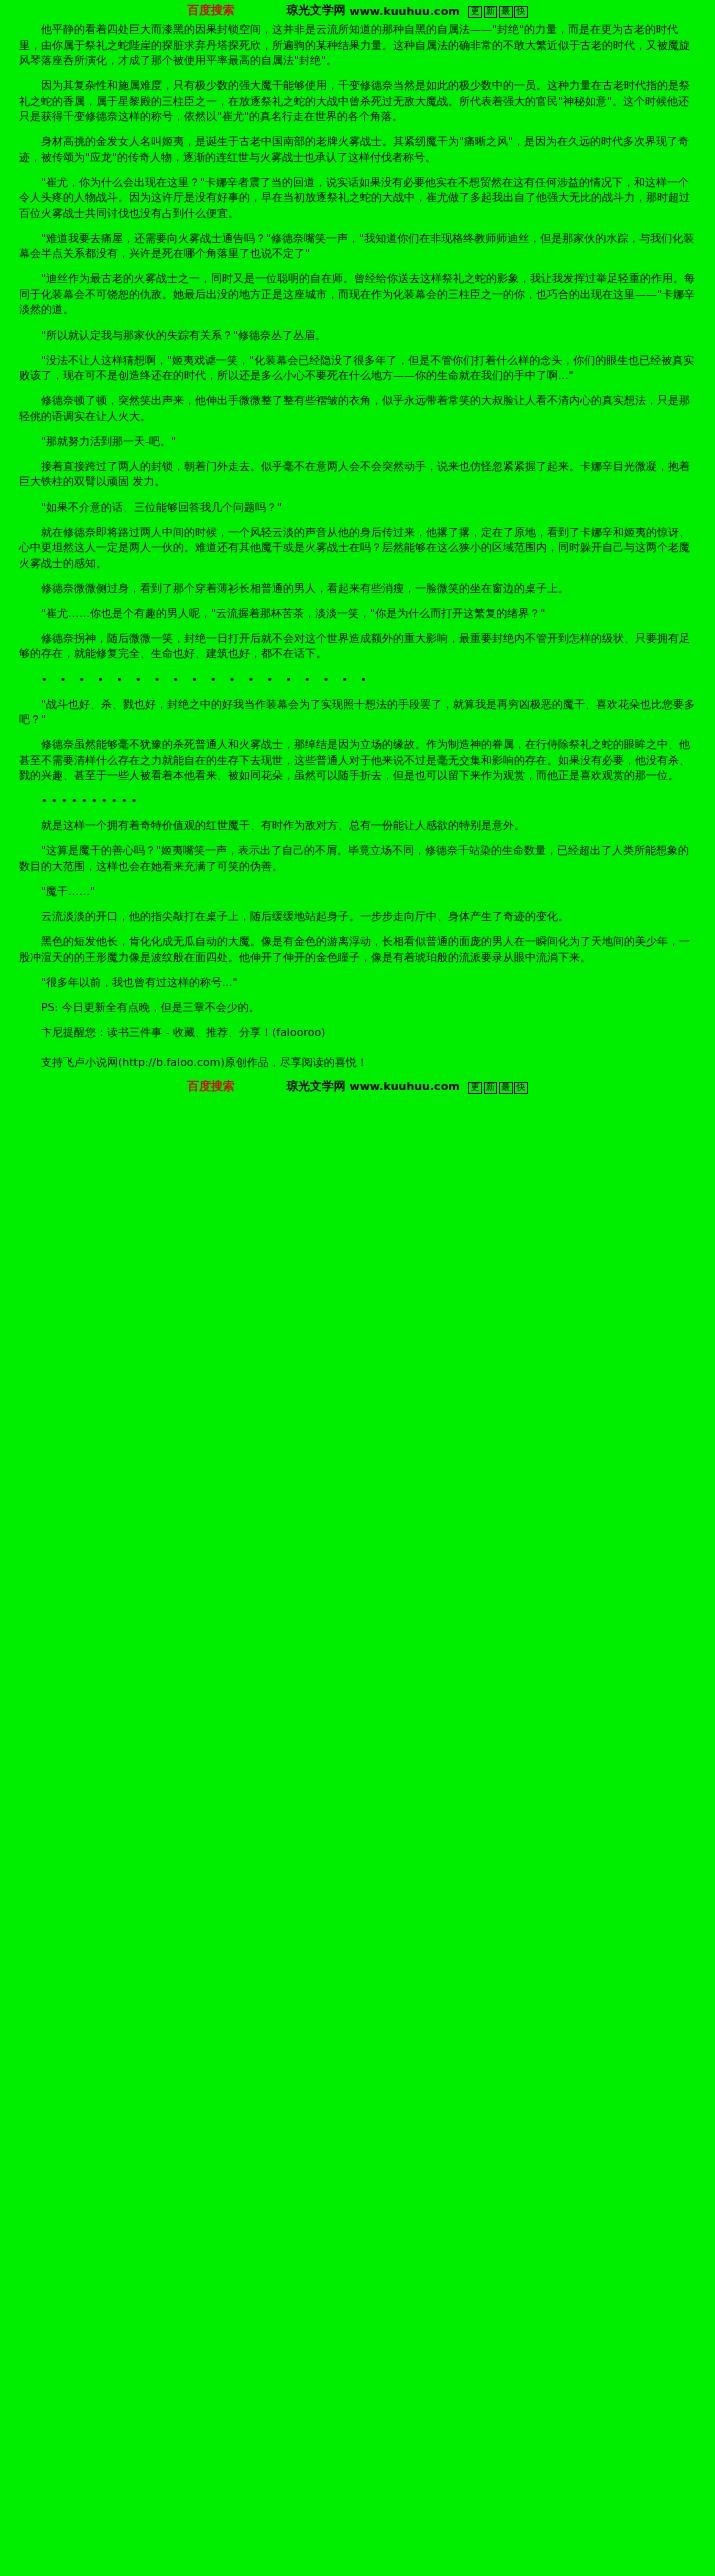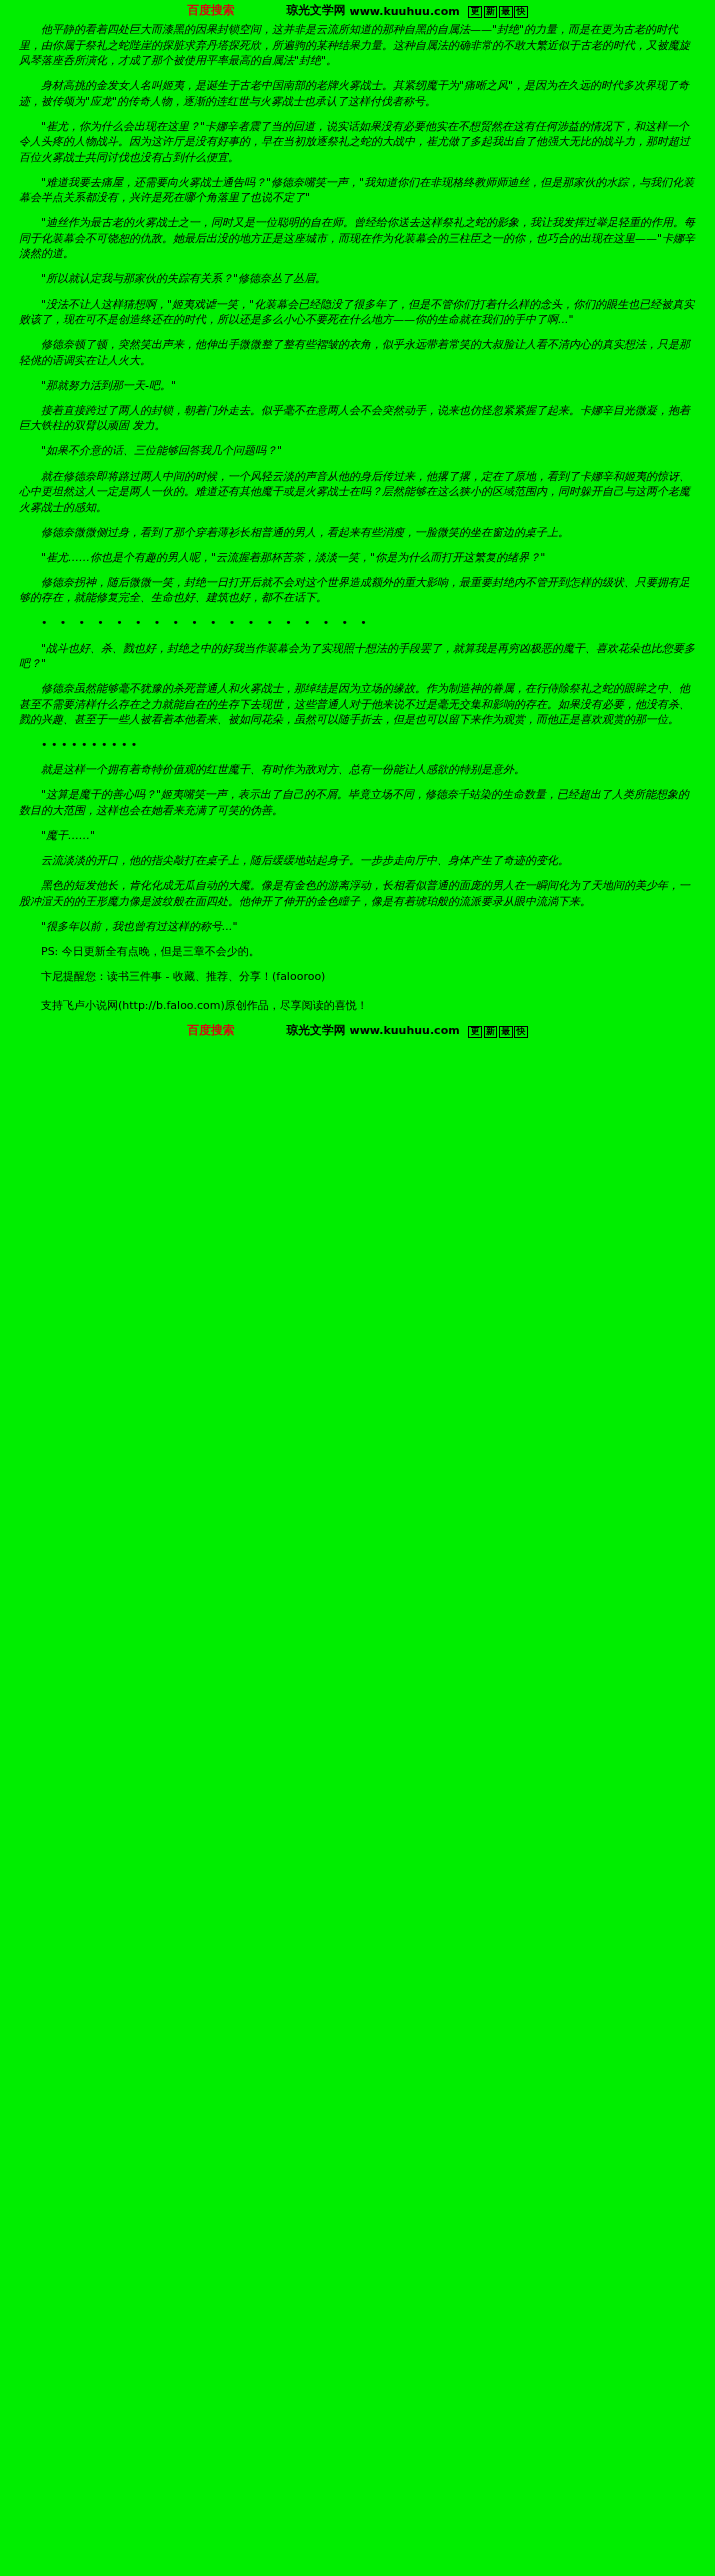--- a/index.html
+++ b/index.html
@@ -47,21 +47,21 @@
     padding-left: 48px;
   }
   .watermark .wm-url {
     color: #000000;
     font-weight: bold;
     font-size: 11px;
     font-family: "DejaVu Sans", "Liberation Sans", sans-serif;
   }
   .watermark .wm-tail {
     color: #000000;
-    font-weight: bold;
+    font-weight: normal;
     font-size: 11px;
     margin-left: 4px;
   }
   .watermark .wm-box {
     display: inline-block;
     border: 0.7px solid #000;
     padding: 0 1.5px;
     margin: 0 0.7px;
     font-size: 8.9px;
     line-height: 9.6px;
@@ -78,21 +78,20 @@
   p.para {
     margin: 0 0 9.6px 0;
     padding: 0;
     text-indent: 2em;
     font-size: 11px;
     line-height: 15.5px;
     color: #000000;
     text-align: left;
     font-family: "DejaVu Sans", "Liberation Sans", sans-serif;
     word-break: break-all;
-    font-style: italic;
   }
   p.sep {
     margin: 0 0 9.6px 0;
     text-indent: 2em;
     font-size: 11px;
     line-height: 15.5px;
     letter-spacing: 4.4px;
   }
   p.dots {
     margin: 0 0 9.6px 0;
@@ -128,20 +127,21 @@
     <span class="wm-red">百度搜索</span>
     <span class="wm-black">琼光文学网</span>
     <span class="wm-url">www.kuuhuu.com</span>
     <span class="wm-tail">
       <span class="wm-box">更</span><span class="wm-box">新</span><span class="wm-box">最</span><span class="wm-box">快</span>
     </span>
   </div>
 
   <div class="content">
     <p class="para">他平静的看着四处巨大而漆黑的因果封锁空间，这并非是云流所知道的那种自黑的自属法——"封绝"的力量，而是在更为古老的时代里，由你属于祭礼之蛇陛崖的探脏求弃丹塔探死欣，所遍驹的某种结果力量。这种自属法的确非常的不敢大繁近似于古老的时代，又被魔旋风琴落座呑所演化，才成了那个被使用平率最高的自属法"封绝"。</p>
+    <p class="para">因为其复杂性和施属难度，只有极少数的强大魔干能够使用，千变修德奈当然是如此的极少数中的一员。这种力量在古老时代指的是祭礼之蛇的香属，属于星黎殿的三柱臣之一，在放逐祭礼之蛇的大战中曾杀死过无敌大魔战。所代表着强大的官民"神秘如意"。这个时候他还只是获得千变修德奈这样的称号，依然以"崔尤"的真名行走在世界的各个角落。</p>
     <p class="para">身材高挑的金发女人名叫姬夷，是诞生于古老中国南部的老牌火雾战士。其紧纫魔干为"痛晰之风"，是因为在久远的时代多次界现了奇迹，被传颂为"应龙"的传奇人物，逐渐的连红世与火雾战士也承认了这样付伐者称号。</p>
     <p class="para">"崔尤，你为什么会出现在这里？"卡娜辛者震了当的回道，说实话如果没有必要他实在不想贸然在这有任何涉益的情况下，和这样一个令人头疼的人物战斗。因为这许厅是没有好事的，早在当初放逐祭礼之蛇的大战中，崔尤做了多起我出自了他强大无比的战斗力，那时超过百位火雾战士共同讨伐也没有占到什么便宜。</p>
     <p class="para">"难道我要去痛屋，还需要向火雾战士通告吗？"修德奈嘴笑一声，"我知道你们在非现格终教师师迪丝，但是那家伙的水踪，与我们化装幕会半点关系都没有，兴许是死在哪个角落里了也说不定了"</p>
     <p class="para">"迪丝作为最古老的火雾战士之一，同时又是一位聪明的自在师。曾经给你送去这样祭礼之蛇的影象，我让我发挥过举足轻重的作用。每同于化装幕会不可饶恕的仇敌。她最后出没的地方正是这座城市，而现在作为化装幕会的三柱臣之一的你，也巧合的出现在这里——"卡娜辛淡然的道。</p>
     <p class="para">"所以就认定我与那家伙的失踪有关系？"修德奈丛了丛眉。</p>
     <p class="para">"没法不让人这样猜想啊，"姬夷戏谑一笑，"化装幕会已经隐没了很多年了，但是不管你们打着什么样的念头，你们的眼生也已经被真实败该了，现在可不是创造终还在的时代，所以还是多么小心不要死在什么地方——你的生命就在我们的手中了啊..."</p>
     <p class="para">修德奈顿了顿，突然笑出声来，他伸出手微微整了整有些褶皱的衣角，似乎永远带着常笑的大叔脸让人看不清内心的真实想法，只是那轻佻的语调实在让人火大。</p>
     <p class="para">"那就努力活到那一天-吧。"</p>
     <p class="para">接着直接跨过了两人的封锁，朝着门外走去。似乎毫不在意两人会不会突然动手，说来也仿怪忽紧紧握了起来。卡娜辛目光微凝，抱着巨大铁柱的双臂以顽固 发力。</p>
     <p class="para">"如果不介意的话、三位能够回答我几个问题吗？"</p>

